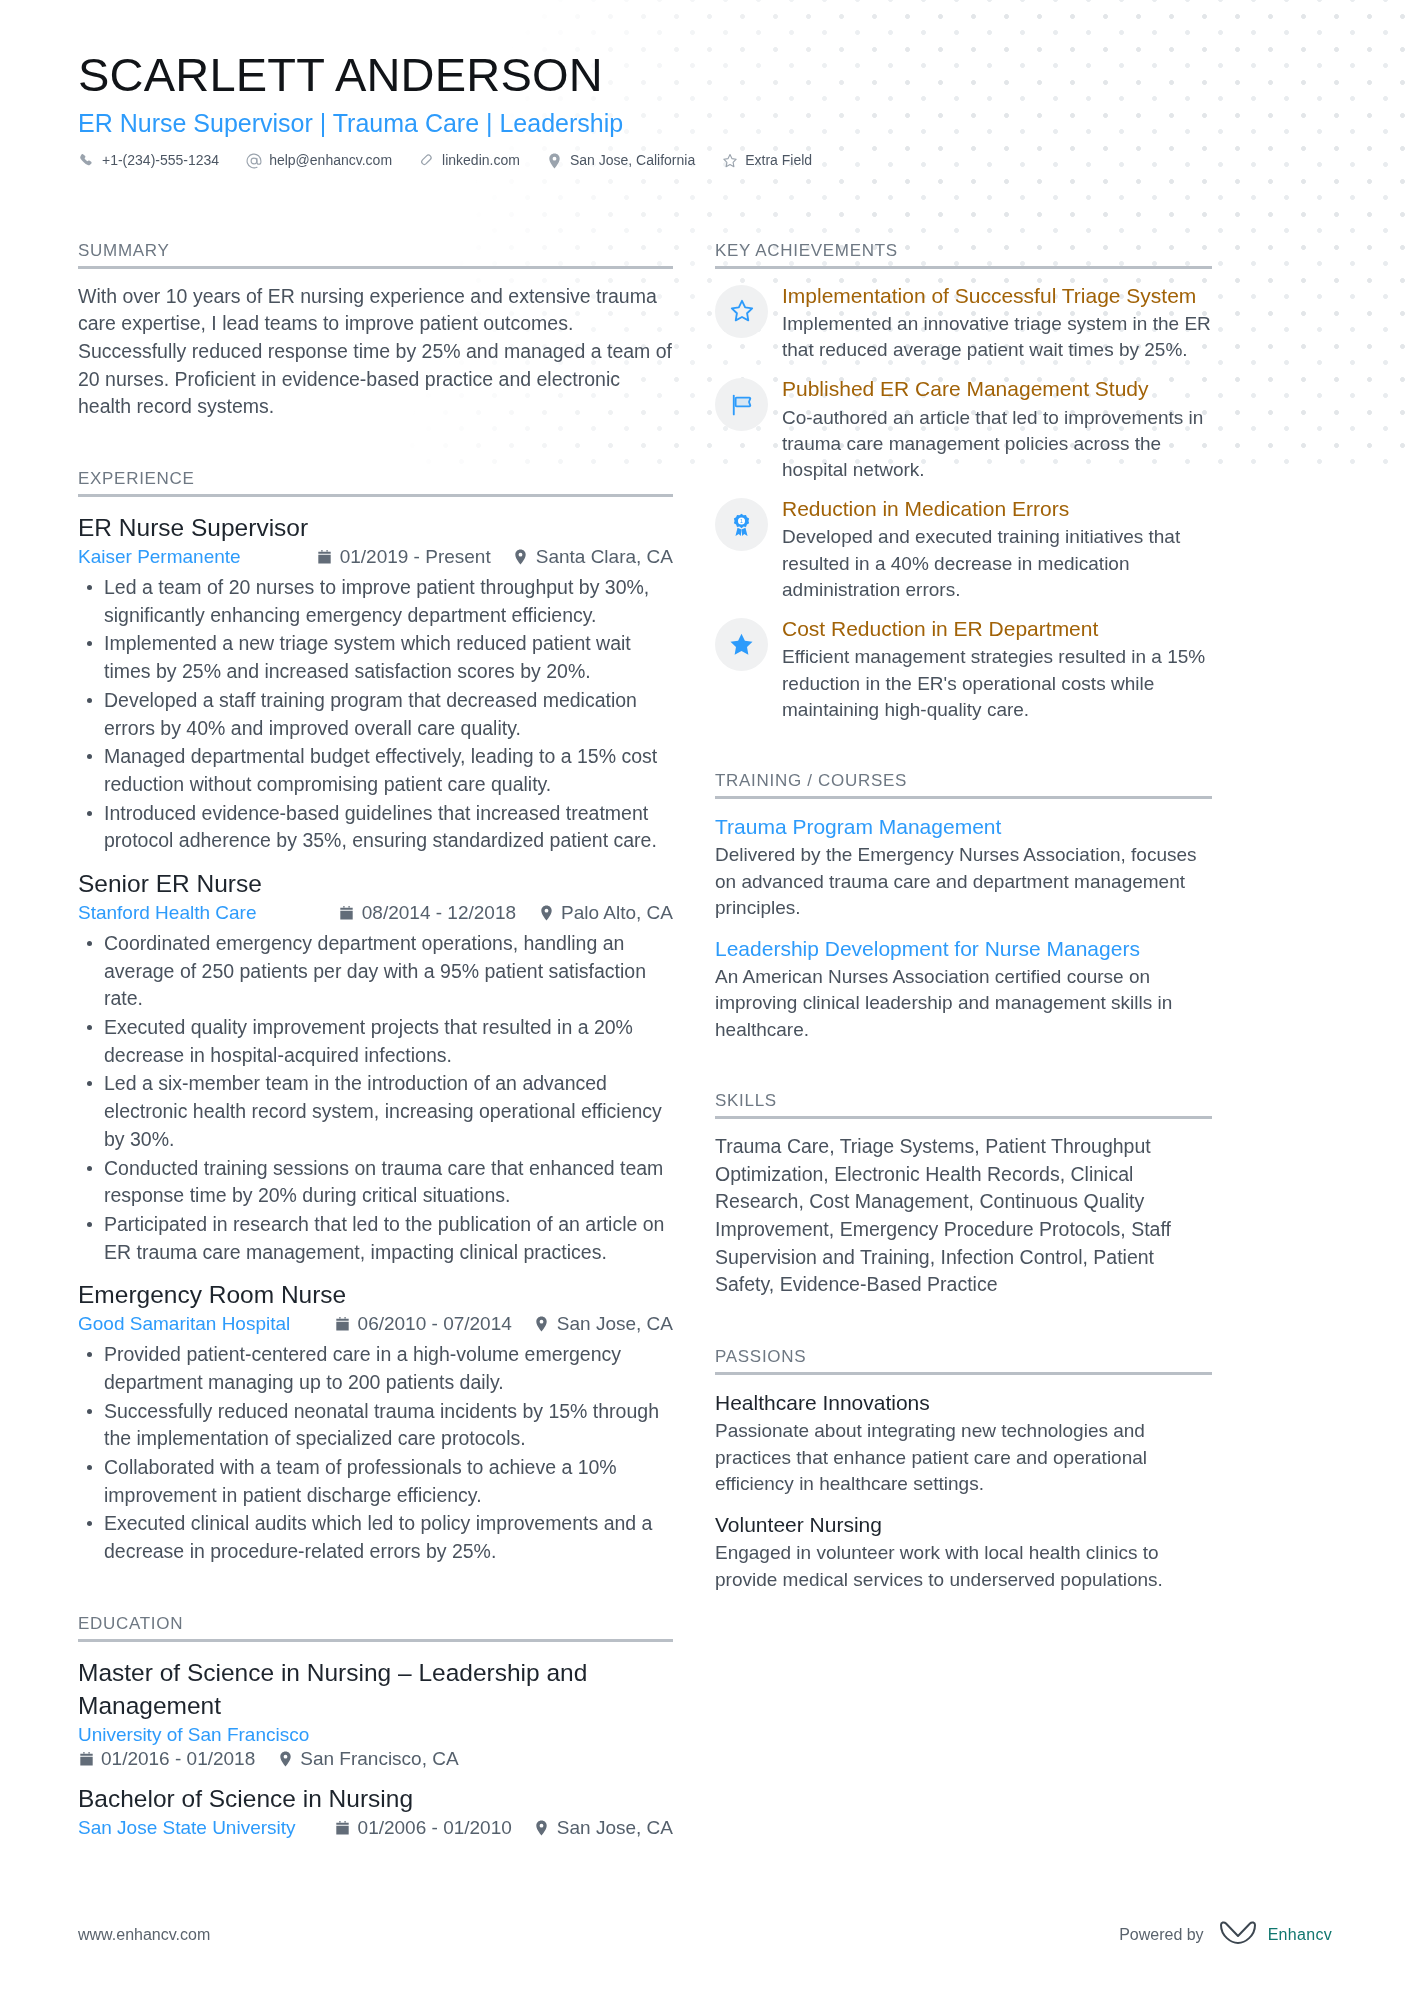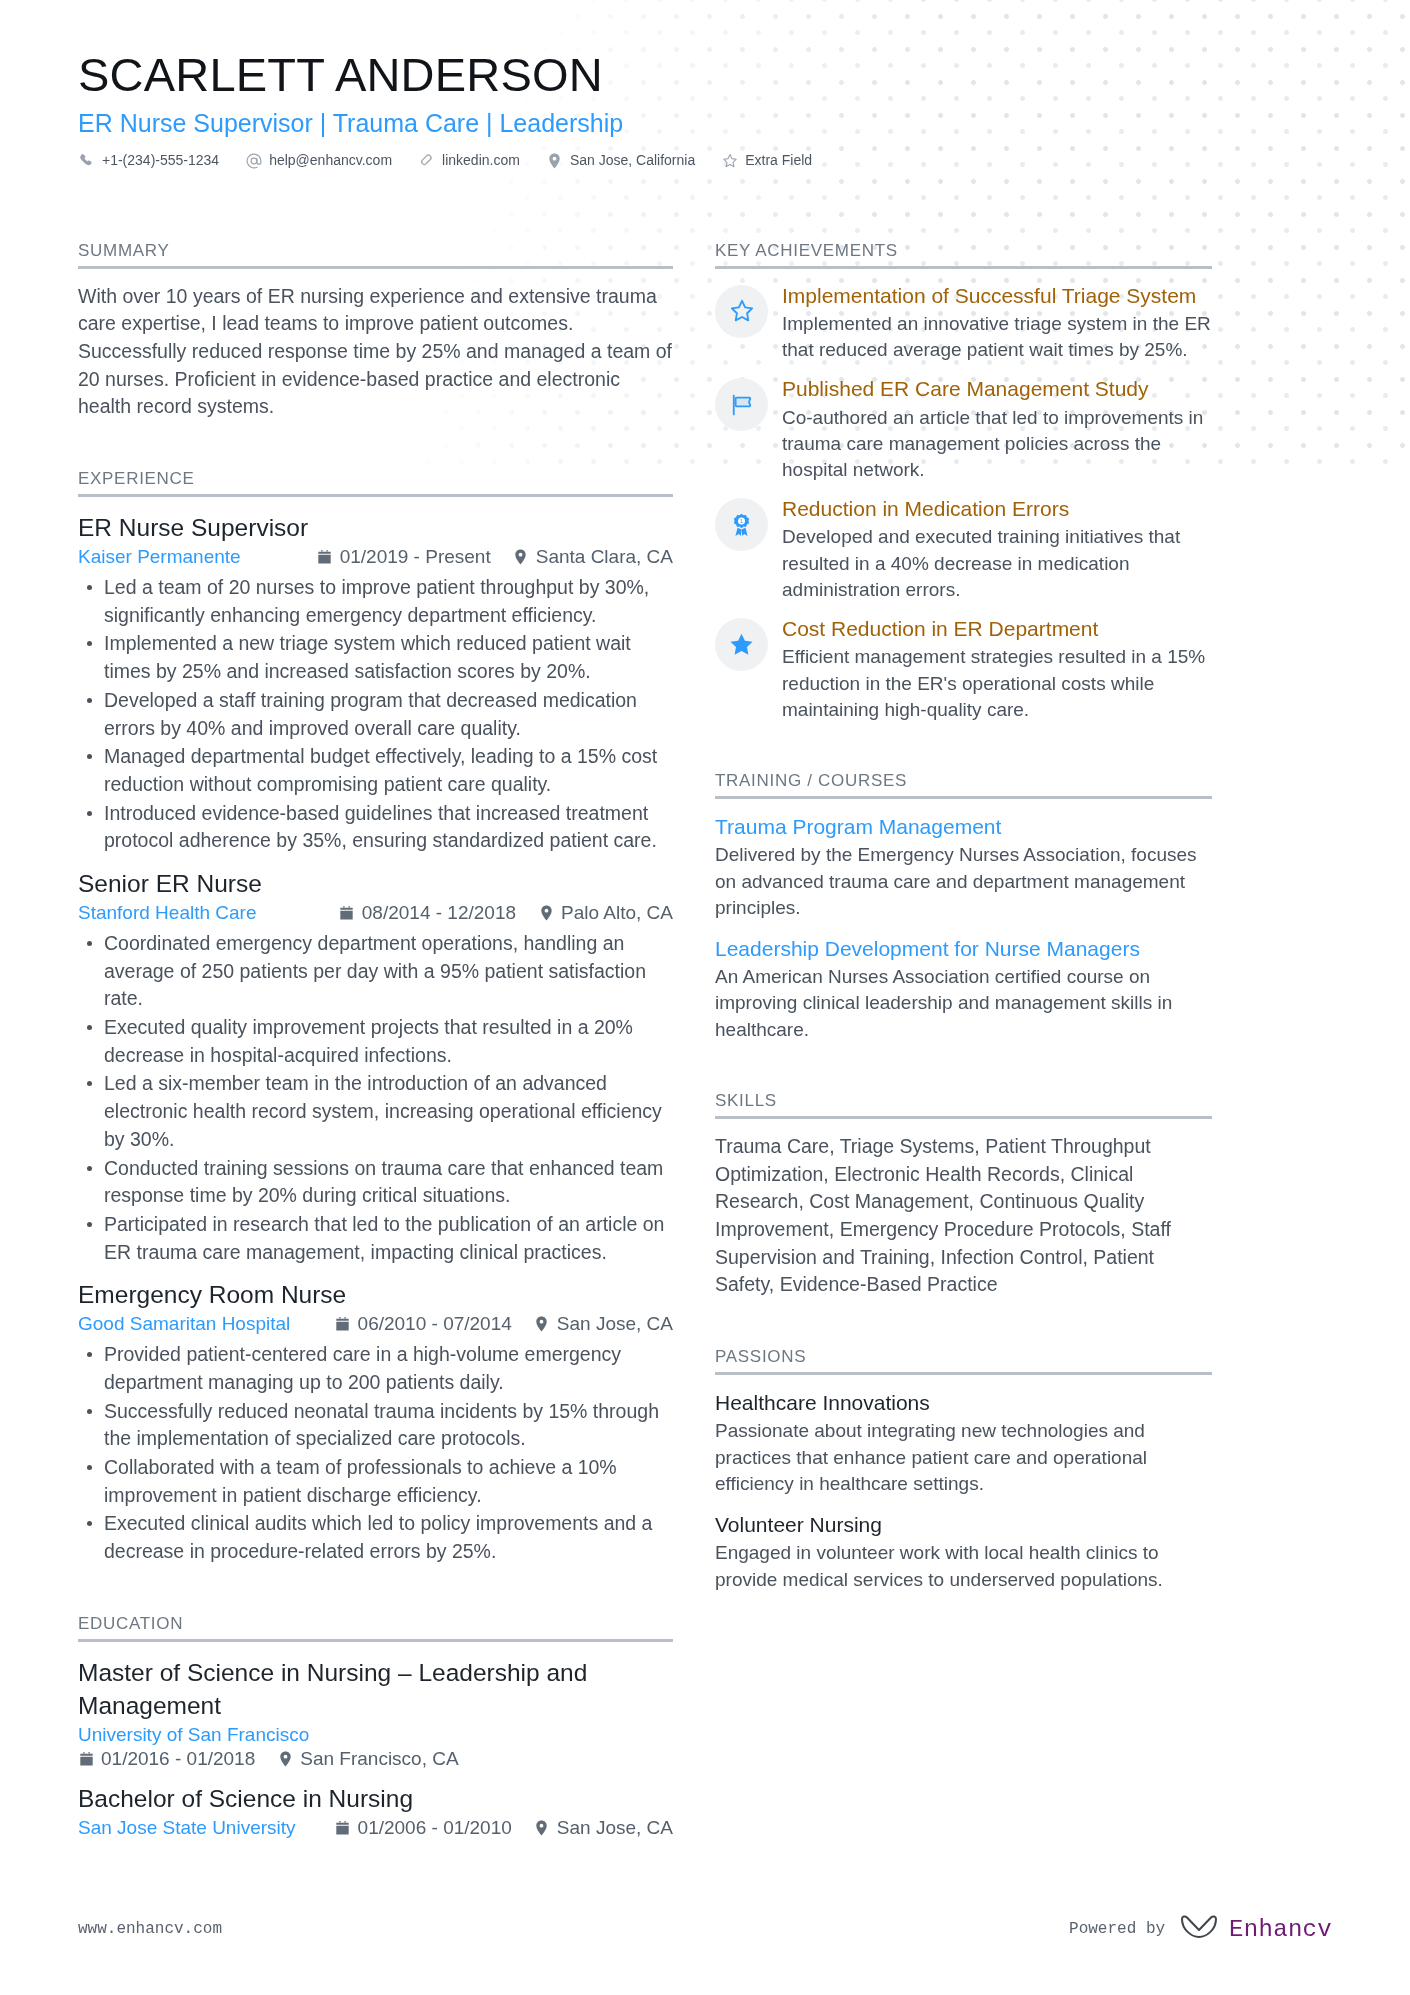--- a/index.html
+++ b/index.html
@@ -252,51 +252,50 @@
   .ps-desc {
     font-size: 19px;
     line-height: 1.38;
     color: #49525d;
   }
 
   
   .footer {
     position: absolute;
     left: 0;
-    bottom: 6px;
+    bottom: 0;
     width: 1410px;
     height: 120px;
     padding: 0 78px;
     display: flex;
     align-items: center;
     justify-content: space-between;
     z-index: 3;
-    font-family: Liberation Mono, monospace;
   }
   .footer-url {
     font-size: 16px;
     color: #5a636d;
   }
   .brand {
     display: flex;
     align-items: center;
     gap: 14px;
   }
   .brand-powered {
     font-size: 16px;
     color: #5a636d;
   }
   .brand-logo {
     display: flex;
     align-items: center;
     gap: 10px;
   }
   .brand-name {
-    font-size: 24px;
-    color: #701a75;
+    font-size: 16px;
+    color: #0f766e;
     letter-spacing: 0.3px;
   }
 </style>
 </head>
 <body>
 
 <div class="page">
   <div class="dot-pattern"></div>
 
   <div class="content">

